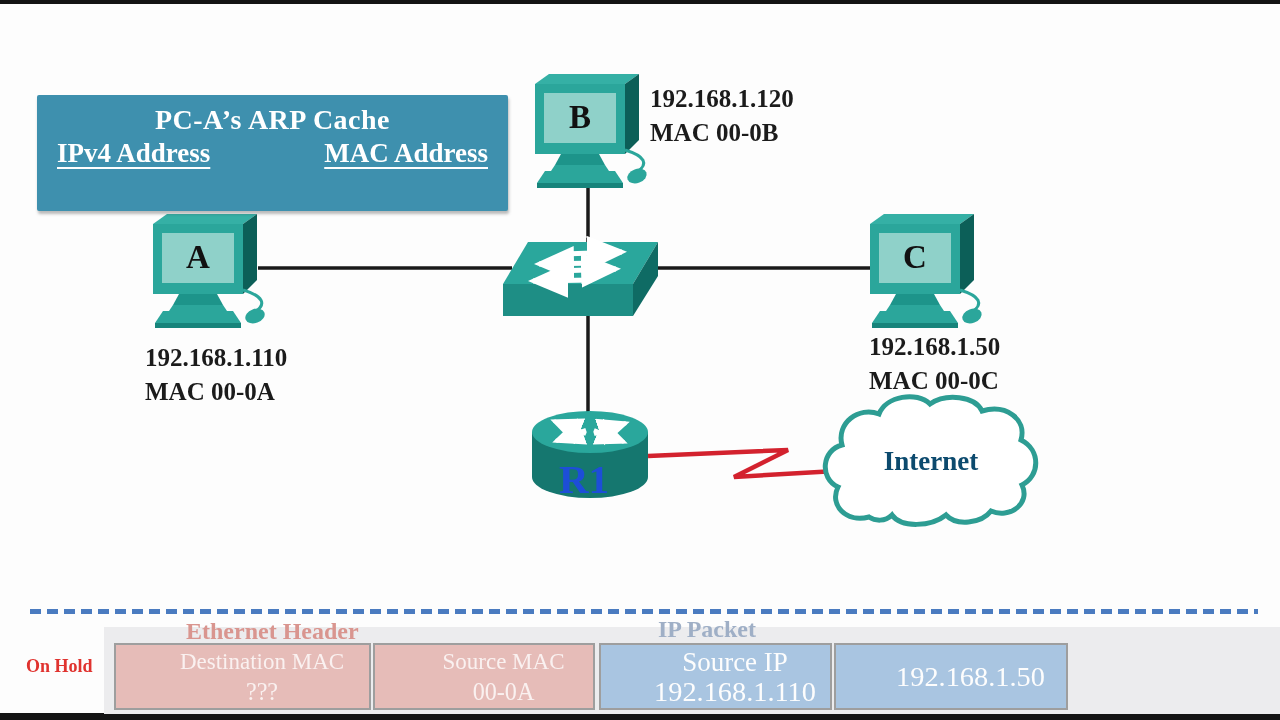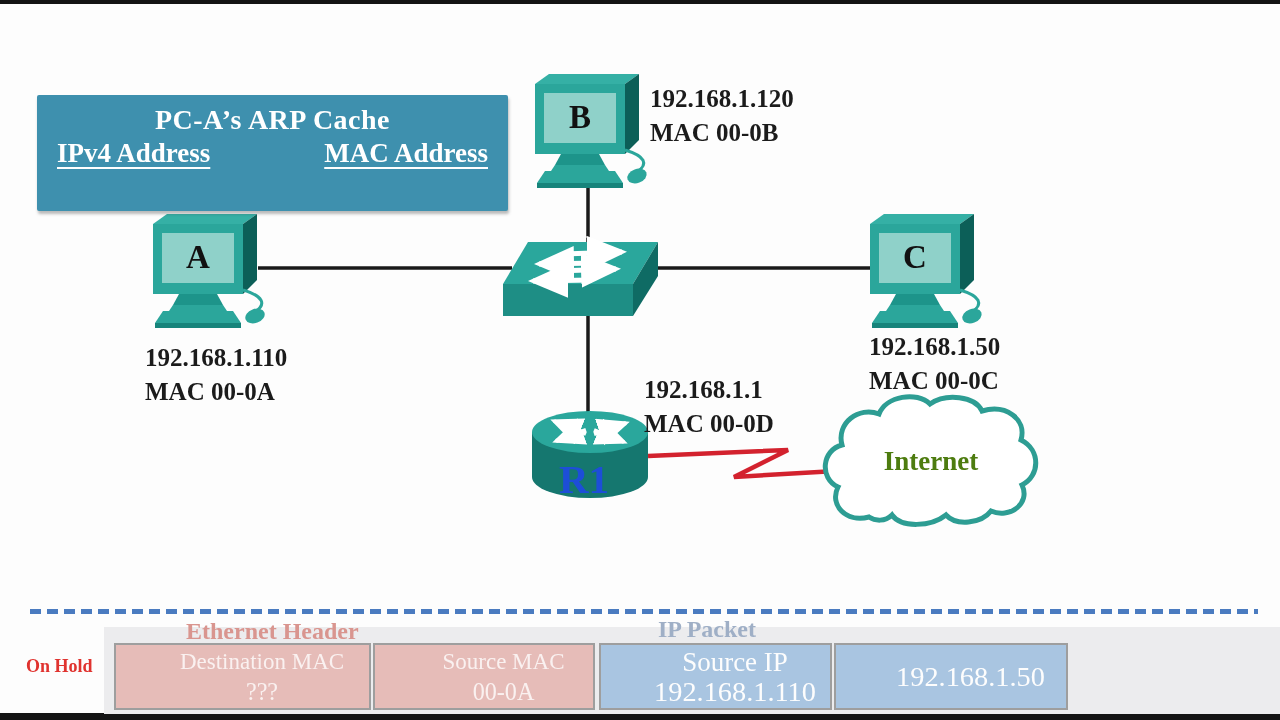--- a/index.html
+++ b/index.html
@@ -18,21 +18,21 @@
     box-shadow:1px 3px 3px rgba(60,60,60,.35);
     color:#fff;
   }
   .arp-title{margin-top:9px;text-align:center;font-size:28px;font-weight:bold;letter-spacing:.5px;}
   .arp-cols{display:flex;justify-content:space-between;padding:2px 20px 0 20px;font-size:27px;font-weight:bold;gap:29px;}
   .arp-cols span{text-decoration:underline;text-underline-offset:5px;text-decoration-thickness:2px;}
   
   .dev-text{color:#1b1b1b;font-size:25px;font-weight:bold;line-height:34px;white-space:nowrap;}
   .dev-letter{color:#111;font-size:33px;font-weight:bold;transform:translate(-50%,-50%);}
   .r1-label{color:#1d4ed8;font-size:41px;font-weight:bold;transform:translate(-50%,-50%);}
-  .cloud-label{color:#4d7c0f;font-size:27px;font-weight:bold;transform:translate(-50%,-50%);text-align:right;}
+  .cloud-label{color:#0c4a6e;font-size:27px;font-weight:bold;transform:translate(-50%,-50%);text-align:right;}
   
   .gray-band{left:104px;top:627px;width:1176px;height:87px;background:var(--band-gray,#ececee);}
   .dashes{
     left:30px;top:609px;width:1228px;height:5px;
     background:repeating-linear-gradient(90deg,var(--dash-blue,#4a7bc0) 0 11px,transparent 11px 17px);
   }
   .pkt-label{font-size:24px;font-weight:bold;white-space:nowrap;}
   .eth-label{color:var(--eth-label,#d9958f);}
   .ip-label{color:var(--ip-label,#9fafc6);}
   .fbox{
@@ -136,24 +136,20 @@
     <div>MAC 00-0B</div>
   </div>
   <div class="abs dev-text" style="left:145px;top:341px;">
     <div>192.168.1.110</div>
     <div>MAC 00-0A</div>
   </div>
   <div class="abs dev-text" style="left:869px;top:330px;">
     <div>192.168.1.50</div>
     <div>MAC 00-0C</div>
   </div>
-  <div class="abs dev-text" style="left:644px;top:373px;">
-    <div>192.168.1.1</div>
-    <div>MAC 00-0D</div>
-  </div>
 
   <div class="abs gray-band"></div>
   <div class="abs dashes"></div>
 
   <div class="abs pkt-label eth-label" style="left:186px;top:618px;">Ethernet Header</div>
   <div class="abs pkt-label ip-label" style="left:658px;top:616px;">IP Packet</div>
 
   <div class="abs fbox pink" style="left:114px;width:257px;">
     <div class="fname">Destination MAC</div>
     <div class="fval">???</div>

